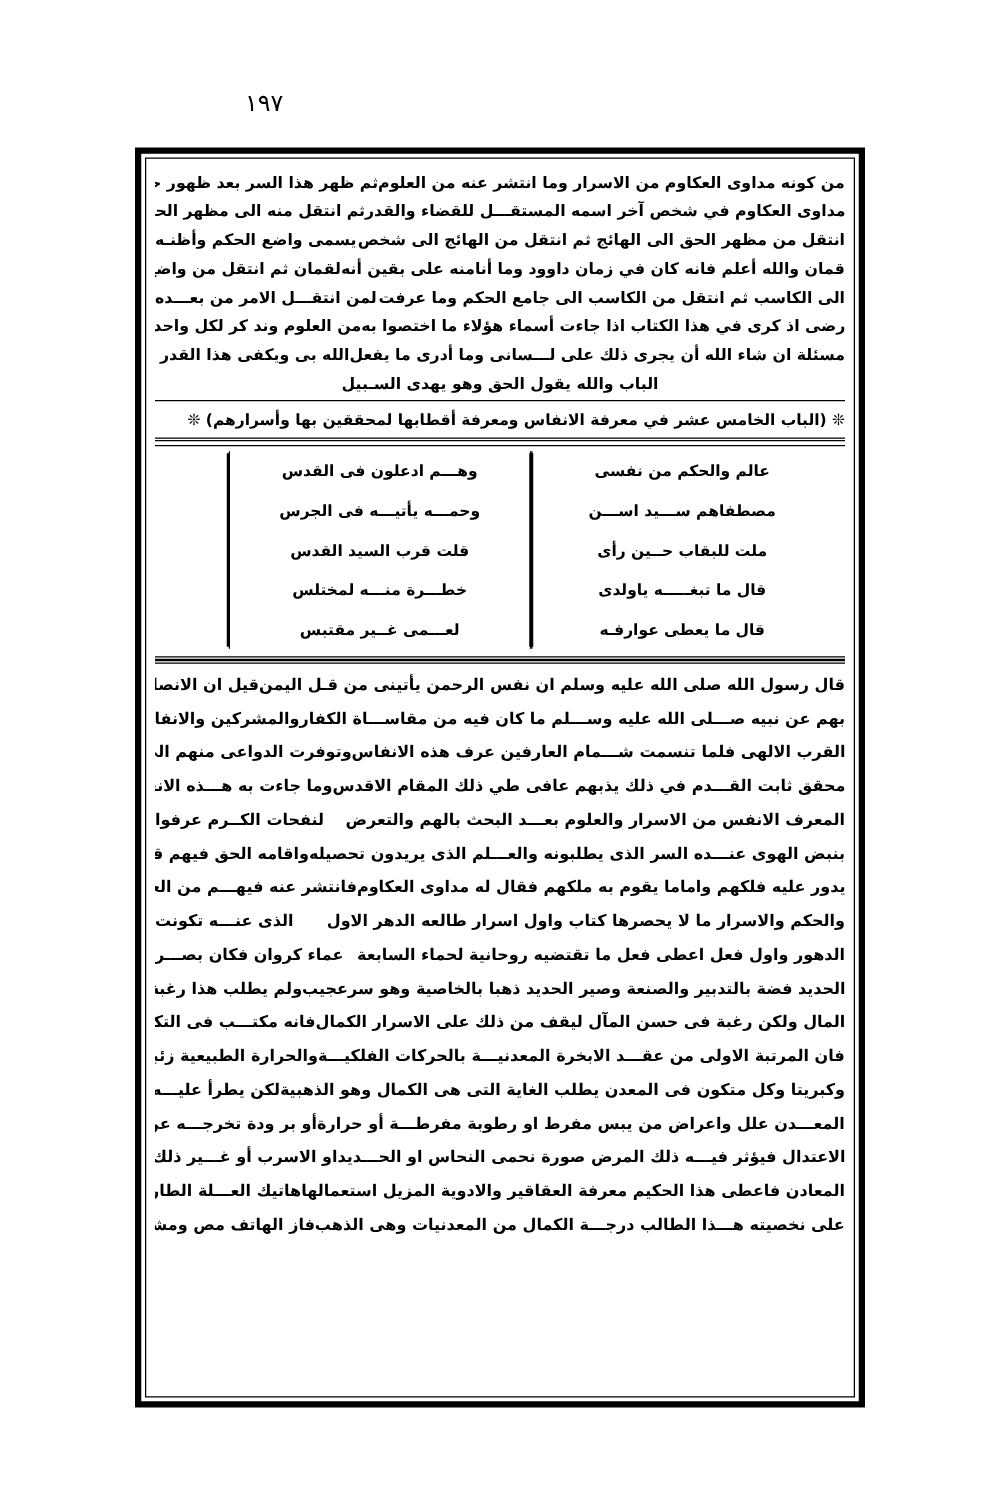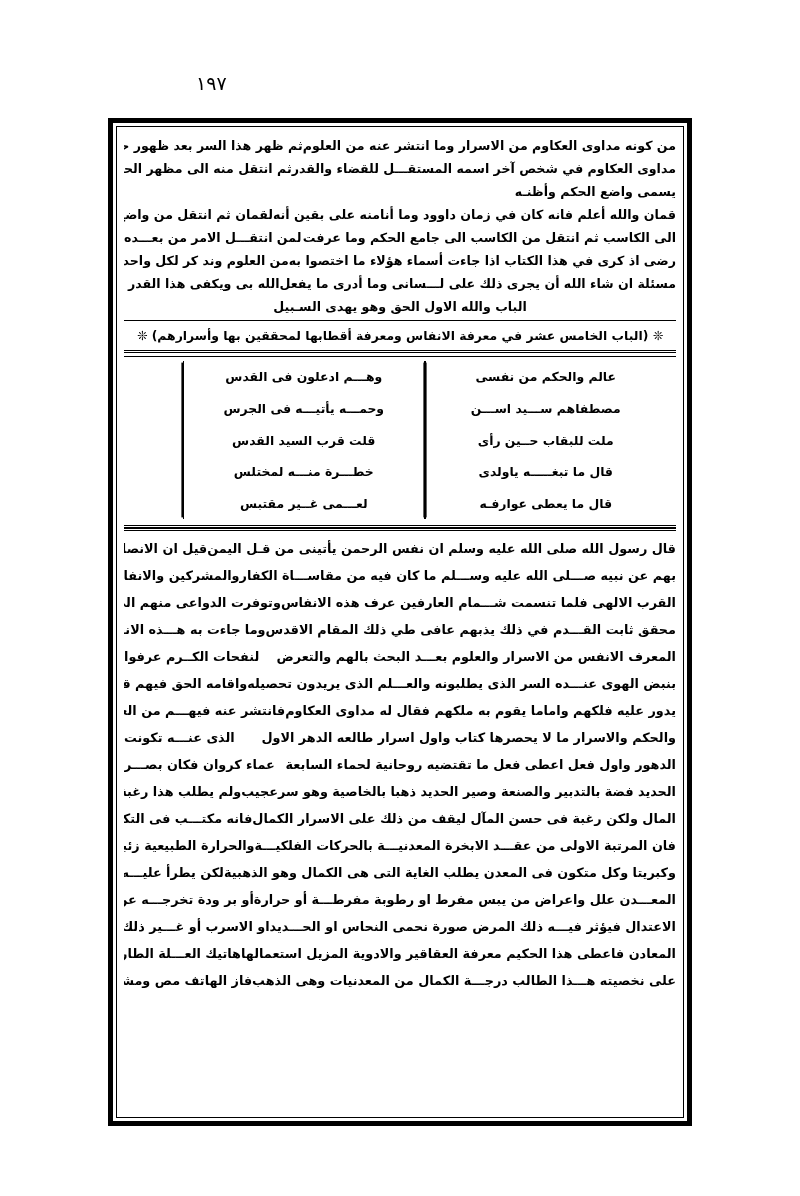--- a/index.html
+++ b/index.html
@@ -76,21 +76,20 @@
     justify-content: center;
   }
 
   
   .block-upper { padding-top: 3px; }
   .block-upper .text-line { line-height: 23px; height: 23px; }
 
   
   .chapter-heading {
     direction: rtl;
-    text-align: center;
     font-size: 12.4px;
     font-weight: 700;
     line-height: 20px;
     padding: 5px 0 4px 0;
     border-top: 1.6px solid #000;
     margin-top: 2px;
     white-space: nowrap;
     letter-spacing: -0.2px;
   }
 
@@ -174,40 +173,41 @@
     <div class="text-block block-upper" id="upper-block">
         <div class="text-line">
           <span>من كونه مداوى العكاوم من الاسرار وما انتشر عنه من العلوم</span>
           <span>ثم ظهر هذا السر بعد ظهور حال</span>
         </div>
         <div class="text-line">
           <span>مداوى العكاوم في شخص آخر اسمه المستقـــل للقضاء والقدر</span>
           <span>ثم انتقل منه الى مظهر الحق  ثم</span>
         </div>
         <div class="text-line">
+          <span>انتقل من مظهر الحق الى الهائج   ثم انتقل من الهائج الى شخص</span>
           <span>يسمى واضع الحكم وأظنـه</span>
         </div>
         <div class="text-line">
           <span>قمان والله أعلم فانه كان في زمان داوود وما أنامنه على بقين أنه</span>
           <span>لقمان  ثم انتقل من واضع الحكم</span>
         </div>
         <div class="text-line">
           <span>الى الكاسب   ثم انتقل من الكاسب الى جامع الحكم وما عرفت</span>
           <span>لمن انتقـــل الامر من بعـــده</span>
         </div>
         <div class="text-line">
           <span>رضى اذ كرى في هذا الكتاب اذا جاءت أسماء هؤلاء ما اختصوا به</span>
           <span>من العلوم وند كر لكل واحد منهـم</span>
         </div>
         <div class="text-line">
           <span>مسئلة ان شاء الله أن يجرى ذلك على لـــسانى  وما أدرى ما يفعل</span>
           <span>الله بى ويكفى هذا القدر من هذا</span>
         </div>
         <div class="text-line last">
-          <span>الباب والله الاول الحق وهو يهدى السـبيل</span>
+          <span>الباب والله يقول الحق وهو يهدى السـبيل</span>
         </div>
       </div>
 
     <div class="chapter-heading">
       <span>❊</span>
       <span>(الباب الخامس عشر في معرفة الانفاس ومعرفة أقطابها لمحققين بها وأسرارهم)</span>
       <span>❊</span>
     </div>
 
     <div class="poetry-wrap">

